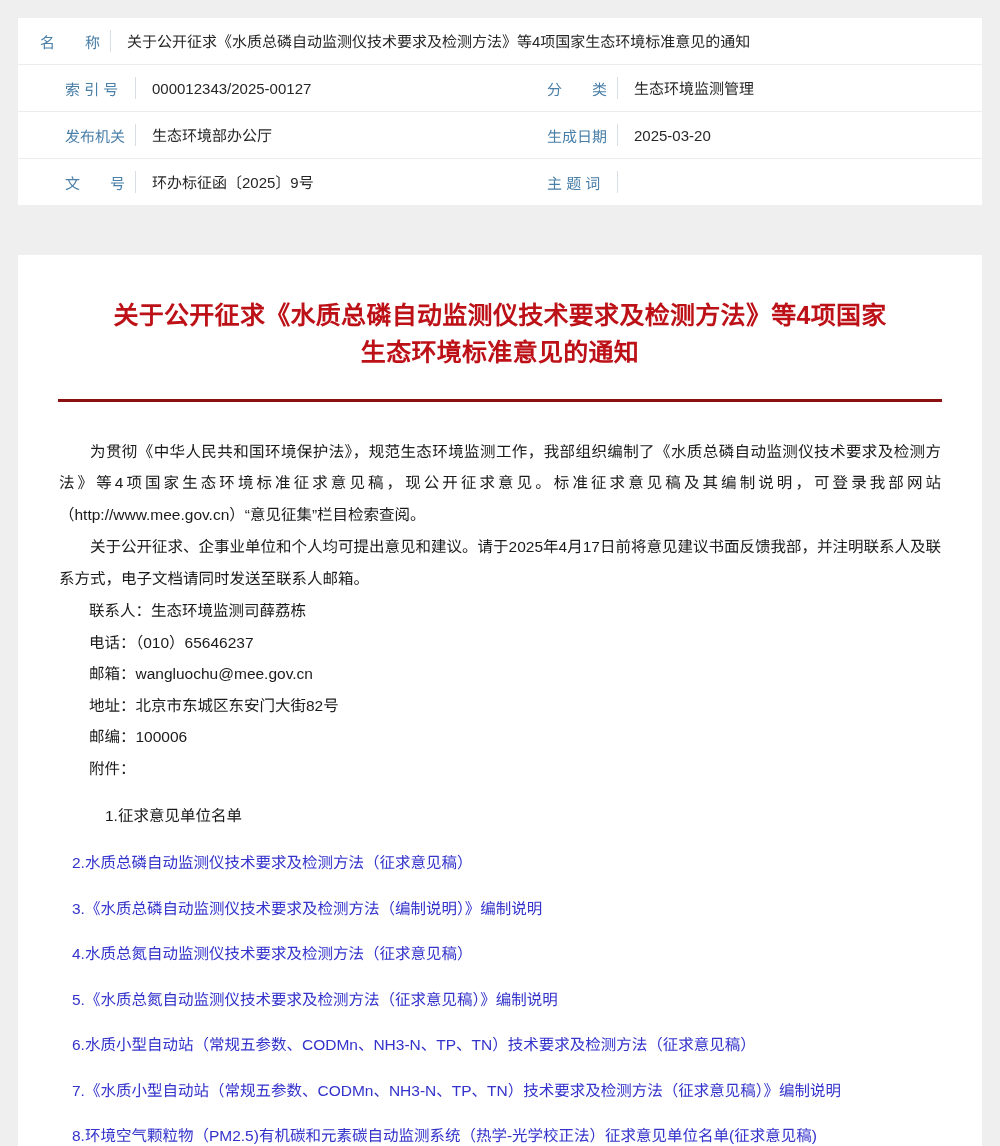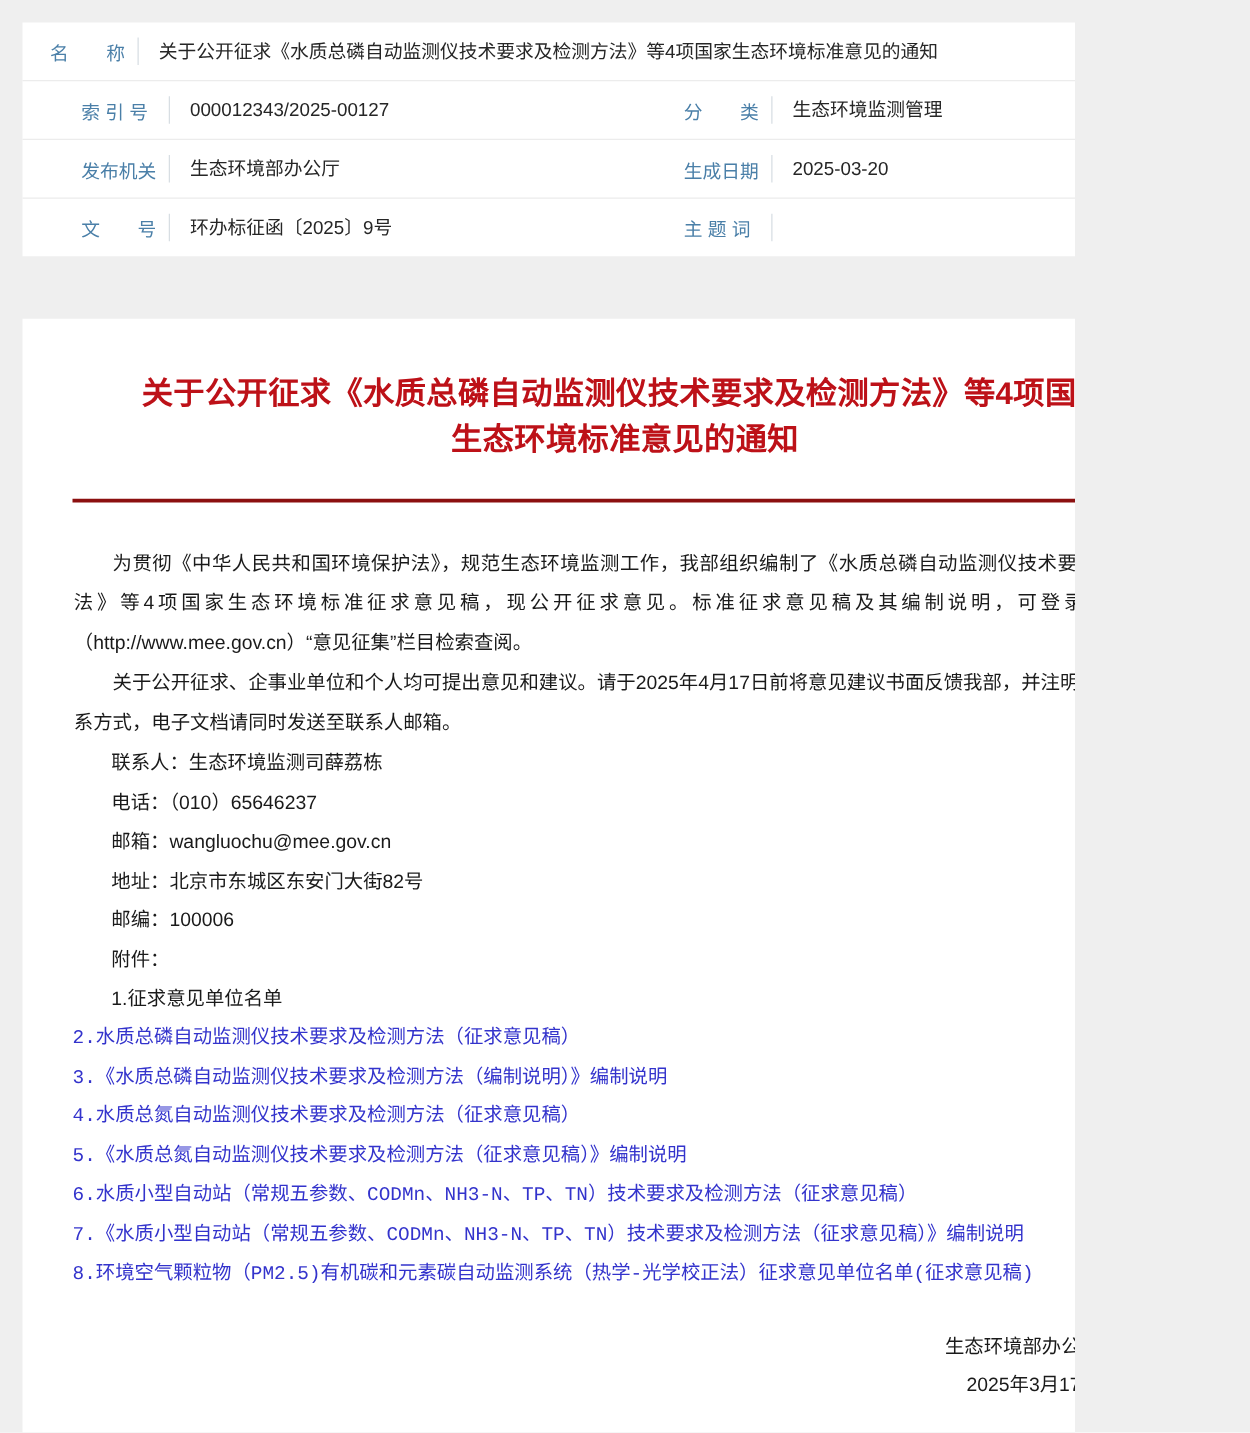--- a/index.html
+++ b/index.html
@@ -7,21 +7,21 @@
     margin: 0;
     padding: 0;
   }
   body {
     width: 1000px;
     background: #efefef;
     font-family: "Liberation Sans", "DejaVu Sans", sans-serif;
     -webkit-font-smoothing: antialiased;
   }
   .page {
-    width: 860px;
+    width: 1000px;
     min-height: 1146px;
     background: #efefef;
     position: relative;
     overflow: hidden;
   }
 
   
   .meta-panel {
     position: absolute;
     left: 18px;
@@ -114,37 +114,36 @@
     text-indent: 2em;
     margin: 1px;
     text-align: justify;
   }
   .line {
     margin: 0;
     padding-left: 2em;
     white-space: nowrap;
   }
   .att-line {
-    margin: 0;
+    margin: 16px;
     padding-left: 2em;
   }
   .att-link {
     color: #3333cc;
     text-decoration: none;
     cursor: pointer;
   }
   .att-plain {
     color: #1a1a1a;
   }
   .att-wrap {
-    margin: 0;
+    margin: 14px;
     padding-left: 2em;
     text-indent: -2em;
     color: #3333cc;
-    font-family: Liberation Mono, monospace;
   }
   .att-wrap .att-link { text-indent: 0; }
 
   .signature {
     margin-top: 26px;
     text-align: right;
     font-size: 15.5px;
     color: #1a1a1a;
     line-height: 2.0;
     padding-right: 62px;

